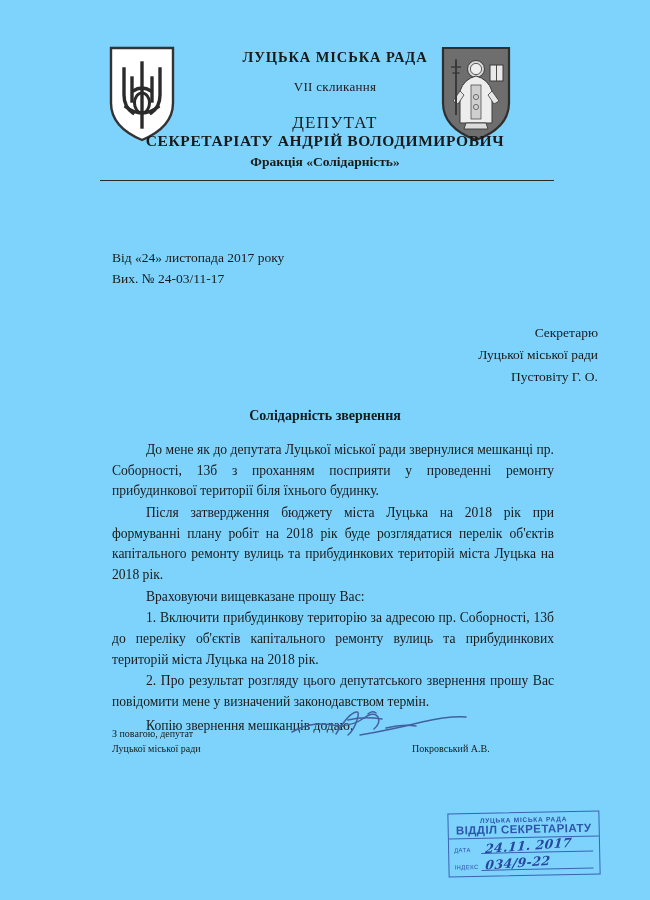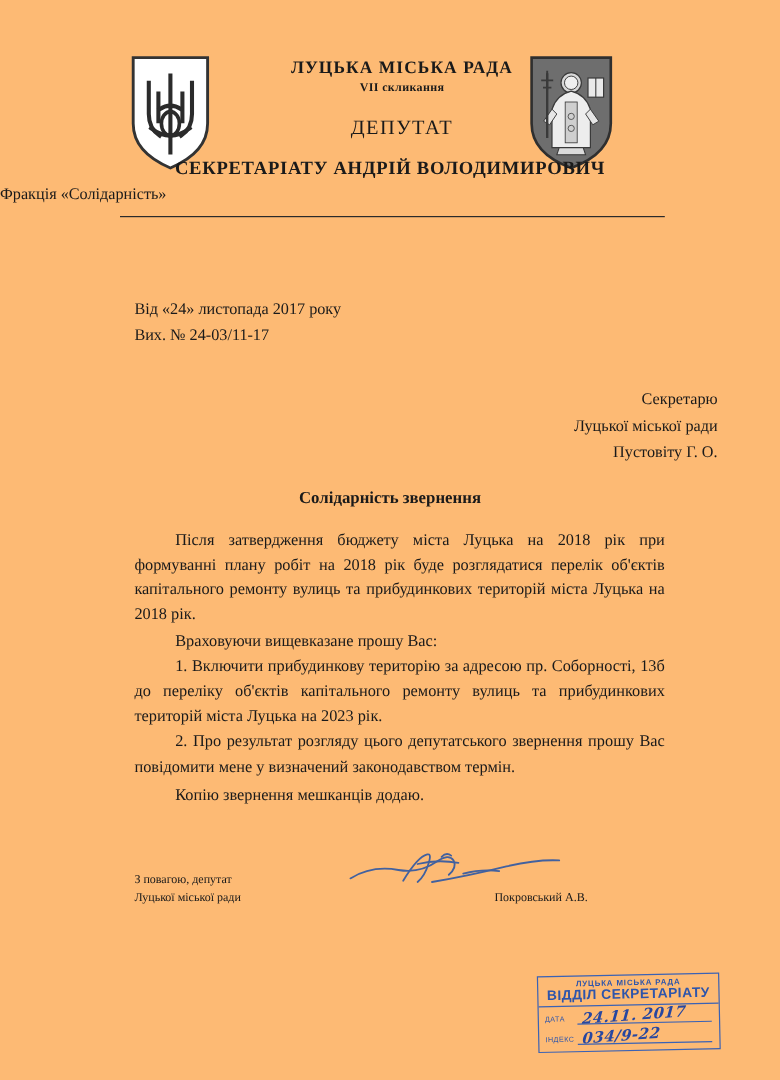--- a/index.html
+++ b/index.html
@@ -12,21 +12,21 @@
     height: 900px;
     font-family: "Liberation Serif", "DejaVu Serif", serif;
     color: #1a1a1a;
     position: relative;
     overflow: hidden;
   }
 
   .page {
     position: absolute;
     inset: 0;
-    background: #fdba74;
+    background: #7dd3fc;
   }
 
   
   .letterhead {
     position: absolute;
     left: 0; right: 0; top: 40px;
     height: 135px;
   }
   .emblem-left {
     position: absolute;
@@ -43,44 +43,44 @@
     left: 150px; right: 130px; top: 8px;
     text-align: center;
   }
   .org-title {
     font-size: 14.5px;
     font-weight: bold;
     letter-spacing: 0.9px;
     line-height: 1.3;
   }
   .org-convocation {
-    font-size: 10px;
-    font-weight: bold;
+    font-size: 13px;
+    font-weight: normal;
     letter-spacing: 0.3px;
-    margin-top: 1px;
+    margin-top: 12px;
   }
   .org-role {
     font-size: 17px;
     letter-spacing: 1.2px;
     margin-top: 18px;
   }
   .deputy-name {
     position: absolute;
     left: 0; right: 0; top: 92px;
     text-align: center;
     font-size: 15.5px;
     font-weight: bold;
     letter-spacing: 0.6px;
   }
   .deputy-faction {
     position: absolute;
     left: 0; right: 0; top: 114px;
-    text-align: left;
+    text-align: center;
     font-size: 13.5px;
-    font-weight: normal;
+    font-weight: bold;
   }
 
   .rule {
     position: absolute;
     left: 100px; right: 96px; top: 180px;
     border-top: 1.3px solid #2a2a2a;
   }
 
   .contact {
     position: absolute;
@@ -282,23 +282,24 @@
 
   <div class="addressee">
     <div>Секретарю</div>
     <div>Луцької міської ради</div>
     <div>Пустовіту Г. О.</div>
   </div>
 
   <div class="subject">Солідарність звернення</div>
 
   <div class="body-text">
+    <p>До мене як до депутата Луцької міської ради звернулися мешканці пр. Соборності, 13б з проханням посприяти у проведенні ремонту прибудинкової території біля їхнього будинку.</p>
     <p>Після затвердження бюджету міста Луцька на 2018 рік при формуванні плану робіт на 2018 рік буде розглядатися перелік об'єктів капітального ремонту вулиць та прибудинкових територій міста Луцька на 2018 рік.</p>
     <p>Враховуючи вищевказане прошу Вас:</p>
-    <p>1. Включити прибудинкову територію за адресою пр. Соборності, 13б до переліку об'єктів капітального ремонту вулиць та прибудинкових територій міста Луцька на 2023 рік.</p>
+    <p>1. Включити прибудинкову територію за адресою пр. Соборності, 13б до переліку об'єктів капітального ремонту вулиць та прибудинкових територій міста Луцька на 2018 рік.</p>
     <p>2. Про результат розгляду цього депутатського звернення прошу Вас повідомити мене у визначений законодавством термін.</p>
     <p class="spaced">Копію звернення мешканців додаю.</p>
   </div>
 
   <div class="signature">
     <div class="sig-row">
       <div class="sig-left">З повагою, депутат
 Луцької міської ради</div>
 
       <svg class="sig-mark" viewBox="0 0 180 34">

